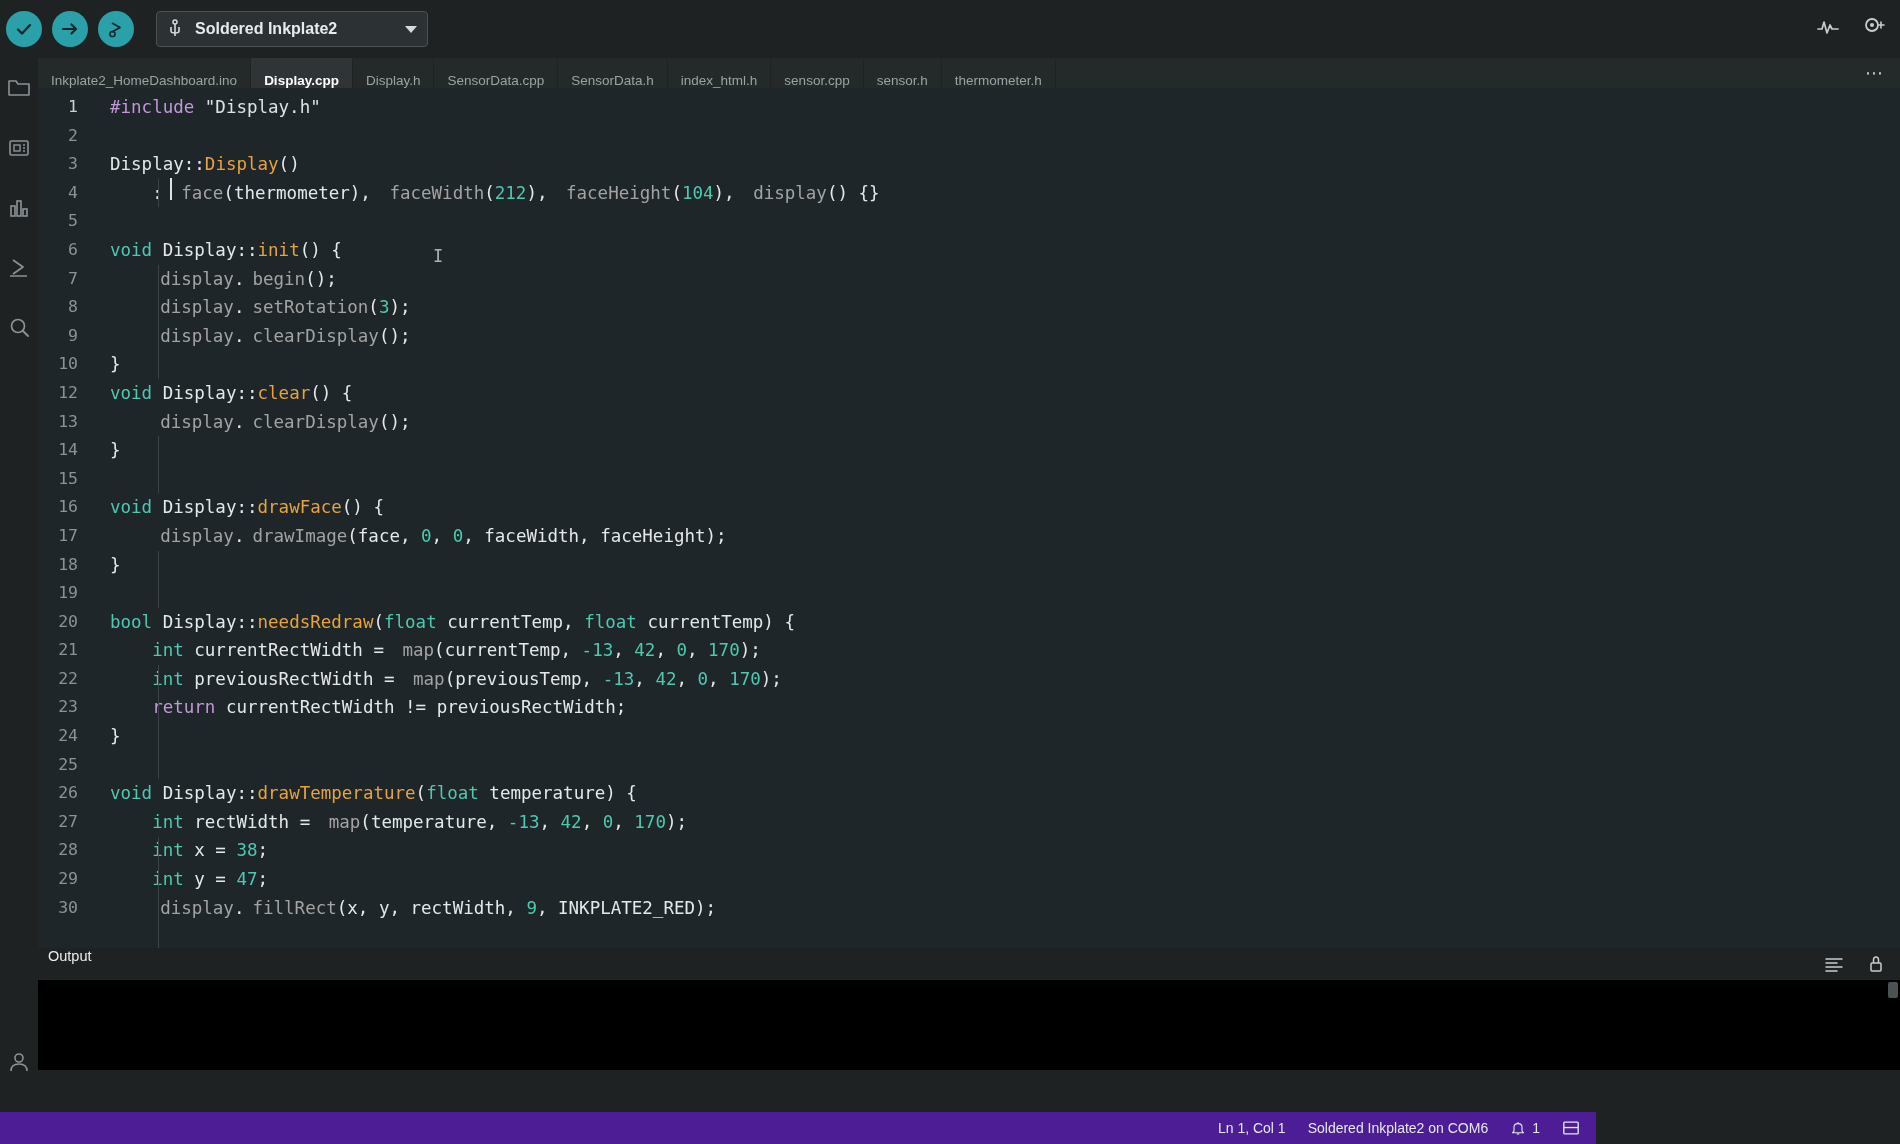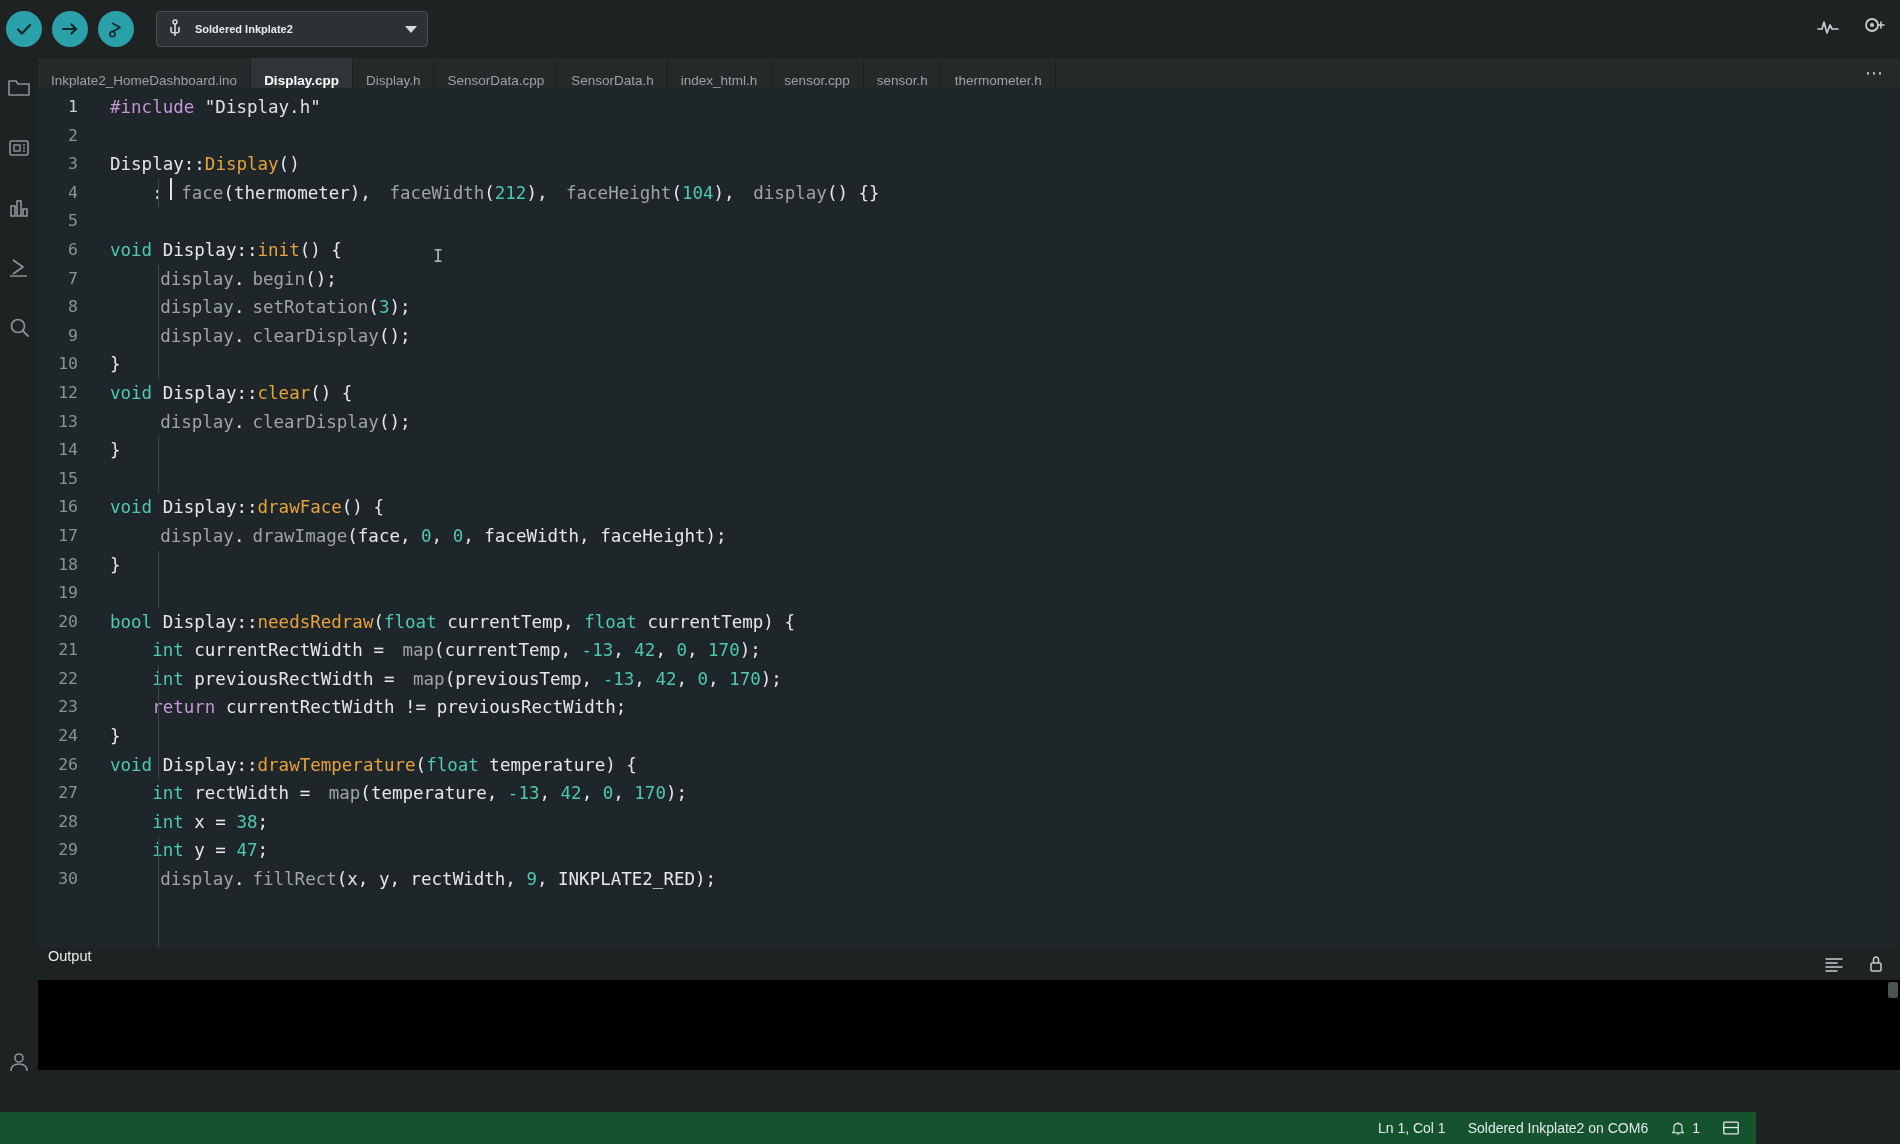--- a/index.html
+++ b/index.html
@@ -32,21 +32,21 @@
     background:#2c3234;
     border:1px solid #4a5254;
     border-radius:4px;
     display:flex; align-items:center;
     padding:0 10px;
     cursor:pointer;
   }
   #board-selector .usb{ margin-right:12px; display:flex; }
   #board-name{
     flex:1;
-    color:#e7ebec; font-size:11px; font-weight:bold;
+    color:#e7ebec; font-size:16px; font-weight:bold;
     white-space:nowrap; overflow:hidden; text-overflow:ellipsis;
   }
   .caret{
     width:0;height:0;
     border-left:6px solid transparent;
     border-right:6px solid transparent;
     border-top:7px solid #d5dadb;
     margin-left:8px;
   }
 
@@ -171,22 +171,22 @@
     position:absolute; left:0; top:32px; right:0; height:90px;
     background:#000000;
   }
   #output-scroll{
     position:absolute; right:2px; top:34px; width:10px; height:16px;
     background:#4a5254; border-radius:2px;
   }
 
   
   #statusbar{
-    position:absolute; left:0; bottom:0; width:1756px; height:32px;
-    background:#14532d;
+    position:absolute; left:0; bottom:0; width:1596px; height:32px;
+    background:#4c1d95;
     display:flex; align-items:center; justify-content:flex-end;
     padding-right:16px;
     gap:22px;
     color:#e4e8e9; font-size:14px;
   }
   #statusbar .sb{ display:flex; align-items:center; gap:6px; cursor:default; }
   #statusbar .sb.click{ cursor:pointer; }
 
   .ico{ display:inline-flex; }
 </style>
@@ -361,20 +361,21 @@
       <div class="line"><div class="ln">15</div><div class="code">&nbsp;</div></div>
       <div class="line"><div class="ln">16</div><div class="code"><span class="t-kw">void</span><span class="t-id"> Display</span><span class="t-punc">::</span><span class="t-fno">drawFace</span><span class="t-punc">() {</span></div></div>
       <div class="line"><div class="ln">17</div><div class="code"><span class="t-fn">    display</span><span class="t-punc">.</span><span class="t-fn">drawImage</span><span class="t-punc">(face, </span><span class="t-num">0</span><span class="t-punc">, </span><span class="t-num">0</span><span class="t-punc">, faceWidth, faceHeight);</span></div></div>
       <div class="line"><div class="ln">18</div><div class="code"><span class="t-punc">}</span></div></div>
       <div class="line"><div class="ln">19</div><div class="code">&nbsp;</div></div>
       <div class="line"><div class="ln">20</div><div class="code"><span class="t-kw">bool</span><span class="t-id"> Display</span><span class="t-punc">::</span><span class="t-fno">needsRedraw</span><span class="t-punc">(</span><span class="t-type">float</span><span class="t-punc"> currentTemp, </span><span class="t-type">float</span><span class="t-punc"> currentTemp) {</span></div></div>
       <div class="line"><div class="ln">21</div><div class="code"><span class="t-punc">    </span><span class="t-type">int</span><span class="t-punc"> currentRectWidth = </span><span class="t-fn">map</span><span class="t-punc">(currentTemp, </span><span class="t-num">-13</span><span class="t-punc">, </span><span class="t-num">42</span><span class="t-punc">, </span><span class="t-num">0</span><span class="t-punc">, </span><span class="t-num">170</span><span class="t-punc">);</span></div></div>
       <div class="line"><div class="ln">22</div><div class="code"><span class="t-punc">    </span><span class="t-type">int</span><span class="t-punc"> previousRectWidth = </span><span class="t-fn">map</span><span class="t-punc">(previousTemp, </span><span class="t-num">-13</span><span class="t-punc">, </span><span class="t-num">42</span><span class="t-punc">, </span><span class="t-num">0</span><span class="t-punc">, </span><span class="t-num">170</span><span class="t-punc">);</span></div></div>
       <div class="line"><div class="ln">23</div><div class="code"><span class="t-punc">    </span><span class="t-ret">return</span><span class="t-punc"> currentRectWidth != previousRectWidth;</span></div></div>
       <div class="line"><div class="ln">24</div><div class="code"><span class="t-punc">}</span></div></div>
+      <div class="line"><div class="ln">25</div><div class="code">&nbsp;</div></div>
       <div class="line"><div class="ln">26</div><div class="code"><span class="t-kw">void</span><span class="t-id"> Display</span><span class="t-punc">::</span><span class="t-fno">drawTemperature</span><span class="t-punc">(</span><span class="t-type">float</span><span class="t-punc"> temperature) {</span></div></div>
       <div class="line"><div class="ln">27</div><div class="code"><span class="t-punc">    </span><span class="t-type">int</span><span class="t-punc"> rectWidth = </span><span class="t-fn">map</span><span class="t-punc">(temperature, </span><span class="t-num">-13</span><span class="t-punc">, </span><span class="t-num">42</span><span class="t-punc">, </span><span class="t-num">0</span><span class="t-punc">, </span><span class="t-num">170</span><span class="t-punc">);</span></div></div>
       <div class="line"><div class="ln">28</div><div class="code"><span class="t-punc">    </span><span class="t-type">int</span><span class="t-punc"> x = </span><span class="t-num">38</span><span class="t-punc">;</span></div></div>
       <div class="line"><div class="ln">29</div><div class="code"><span class="t-punc">    </span><span class="t-type">int</span><span class="t-punc"> y = </span><span class="t-num">47</span><span class="t-punc">;</span></div></div>
       <div class="line"><div class="ln">30</div><div class="code"><span class="t-fn">    display</span><span class="t-punc">.</span><span class="t-fn">fillRect</span><span class="t-punc">(x, y, rectWidth, </span><span class="t-num">9</span><span class="t-punc">, INKPLATE2_RED);</span></div></div>
     </div>
   <div id="cursor-caret"></div>
   <div id="mouse-ibeam">I</div>
 <div class="guide" style="left: 120px; top: 176.6px; height: 114.4px;"></div>
     <div class="guide" style="left: 120px; top: 348.2px; height: 57.2px;"></div>

